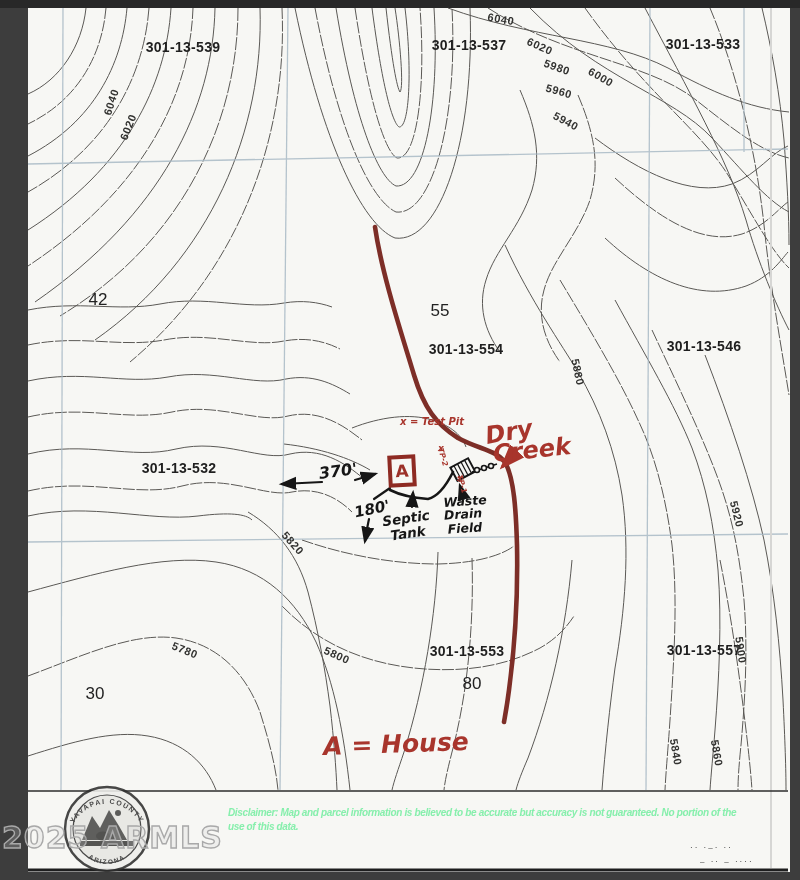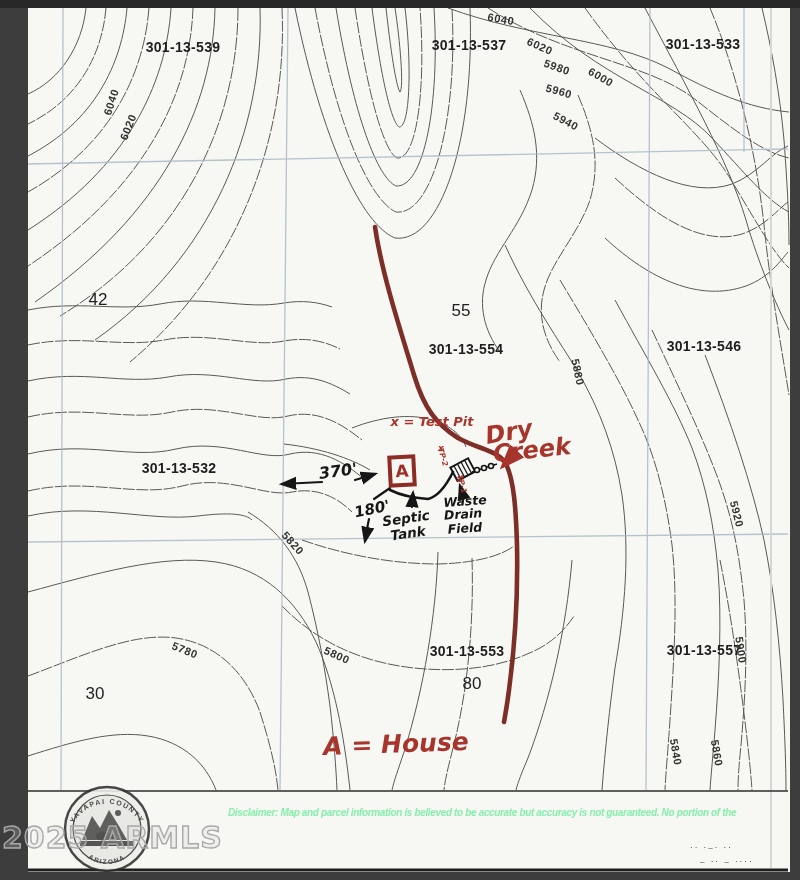--- a/index.html
+++ b/index.html
@@ -171,21 +171,21 @@
   <div class="lbl parcel" style="left:183px;top:47px;transform:translate(-50%,-50%)">301-13-539</div>
   <div class="lbl parcel" style="left:469px;top:45px;transform:translate(-50%,-50%)">301-13-537</div>
   <div class="lbl parcel" style="left:703px;top:44px;transform:translate(-50%,-50%)">301-13-533</div>
   <div class="lbl parcel" style="left:466px;top:349px;transform:translate(-50%,-50%)">301-13-554</div>
   <div class="lbl parcel" style="left:704px;top:346px;transform:translate(-50%,-50%)">301-13-546</div>
   <div class="lbl parcel" style="left:179px;top:468px;transform:translate(-50%,-50%)">301-13-532</div>
   <div class="lbl parcel" style="left:467px;top:651px;transform:translate(-50%,-50%)">301-13-553</div>
   <div class="lbl parcel" style="left:704px;top:650px;transform:translate(-50%,-50%)">301-13-557</div>
 
   <div class="lbl section" style="left:98px;top:300px;transform:translate(-50%,-50%)">42</div>
-  <div class="lbl section" style="left:461px;top:311px;transform:translate(-50%,-50%)">55</div>
+  <div class="lbl section" style="left:440px;top:311px;transform:translate(-50%,-50%)">55</div>
   <div class="lbl section" style="left:95px;top:694px;transform:translate(-50%,-50%)">30</div>
   <div class="lbl section" style="left:472px;top:684px;transform:translate(-50%,-50%)">80</div>
 
   <div class="lbl cl" style="left:111px;top:102px;transform:translate(-50%,-50%) rotate(-72deg)">6040</div>
   <div class="lbl cl" style="left:128px;top:127px;transform:translate(-50%,-50%) rotate(-68deg)">6020</div>
   <div class="lbl cl" style="left:501px;top:19px;transform:translate(-50%,-50%) rotate(10deg)">6040</div>
   <div class="lbl cl" style="left:540px;top:46px;transform:translate(-50%,-50%) rotate(24deg)">6020</div>
   <div class="lbl cl" style="left:557px;top:67px;transform:translate(-50%,-50%) rotate(20deg)">5980</div>
   <div class="lbl cl" style="left:601px;top:77px;transform:translate(-50%,-50%) rotate(30deg)">6000</div>
   <div class="lbl cl" style="left:559px;top:91px;transform:translate(-50%,-50%) rotate(16deg)">5960</div>
@@ -195,37 +195,38 @@
   <div class="lbl cl" style="left:293px;top:543px;transform:translate(-50%,-50%) rotate(48deg)">5820</div>
   <div class="lbl cl" style="left:337px;top:655px;transform:translate(-50%,-50%) rotate(24deg)">5800</div>
   <div class="lbl cl" style="left:185px;top:650px;transform:translate(-50%,-50%) rotate(22deg)">5780</div>
   <div class="lbl cl" style="left:676px;top:752px;transform:translate(-50%,-50%) rotate(80deg)">5840</div>
   <div class="lbl cl" style="left:717px;top:753px;transform:translate(-50%,-50%) rotate(80deg)">5860</div>
   <div class="lbl cl" style="left:741px;top:650px;transform:translate(-50%,-50%) rotate(82deg)">5900</div>
 
   <div class="housebox">
     <span>A</span>
   </div>
-  <div class="lbl redhw" style="left:432px;top:421px;font-size:13px;transform:translate(-50%,-50%)">x = Test Pit</div>
+  <div class="lbl redhw" style="left:432px;top:421px;font-size:10px;transform:translate(-50%,-50%)">x = Test Pit</div>
   <div class="lbl redhw" style="left:509px;top:432px;font-size:24px;transform:translate(-50%,-50%) rotate(-10deg)">Dry</div>
   <div class="lbl redhw" style="left:532px;top:450px;font-size:24px;transform:translate(-50%,-50%) rotate(-6deg)">Creek</div>
   <div class="lbl redhw" style="left:396px;top:744px;font-size:25px;transform:translate(-50%,-50%) rotate(-2deg)">A = House</div>
   <div class="lbl redhw" style="left:443px;top:457px;font-size:7.5px;transform:translate(-50%,-50%) rotate(74deg)">TP-2</div>
   <div class="lbl redhw" style="left:462px;top:484px;font-size:7.5px;transform:translate(-50%,-50%) rotate(74deg)">TP-1</div>
   <div class="lbl redhw" style="left:441px;top:448px;font-size:9px;transform:translate(-50%,-50%)">x</div>
   <div class="lbl redhw" style="left:460px;top:478px;font-size:9px;transform:translate(-50%,-50%)">x</div>
 
   <div class="lbl blackhw" style="left:338px;top:471px;font-size:16px;transform:translate(-50%,-50%) rotate(-8deg)">370'</div>
   <div class="lbl blackhw" style="left:372px;top:509px;font-size:15px;transform:translate(-50%,-50%) rotate(-12deg)">180'</div>
   <div class="lbl blackhw" style="left:406px;top:518px;font-size:13.5px;transform:translate(-50%,-50%) rotate(-8deg)">Septic</div>
   <div class="lbl blackhw" style="left:408px;top:533px;font-size:13.5px;transform:translate(-50%,-50%) rotate(-8deg)">Tank</div>
   <div class="lbl blackhw" style="left:465px;top:501px;font-size:12.5px;transform:translate(-50%,-50%) rotate(-4deg)">Waste</div>
   <div class="lbl blackhw" style="left:463px;top:514px;font-size:12.5px;transform:translate(-50%,-50%) rotate(-4deg)">Drain</div>
   <div class="lbl blackhw" style="left:465px;top:528px;font-size:12.5px;transform:translate(-50%,-50%) rotate(-4deg)">Field</div>
 
   <div class="disc">
     <div>Disclaimer: Map and parcel information is believed to be accurate but accuracy is not guaranteed. No portion of the</div>
+    <div>use of this data.</div>
   </div>
   <div class="marks" style="left:690px;top:843px;">·· ·–· ··</div>
   <div class="marks" style="left:700px;top:857px;">– ·· – ····</div>
 
   <div class="watermark">2025 ARMLS</div>
 </div>
 
 </body></html>

